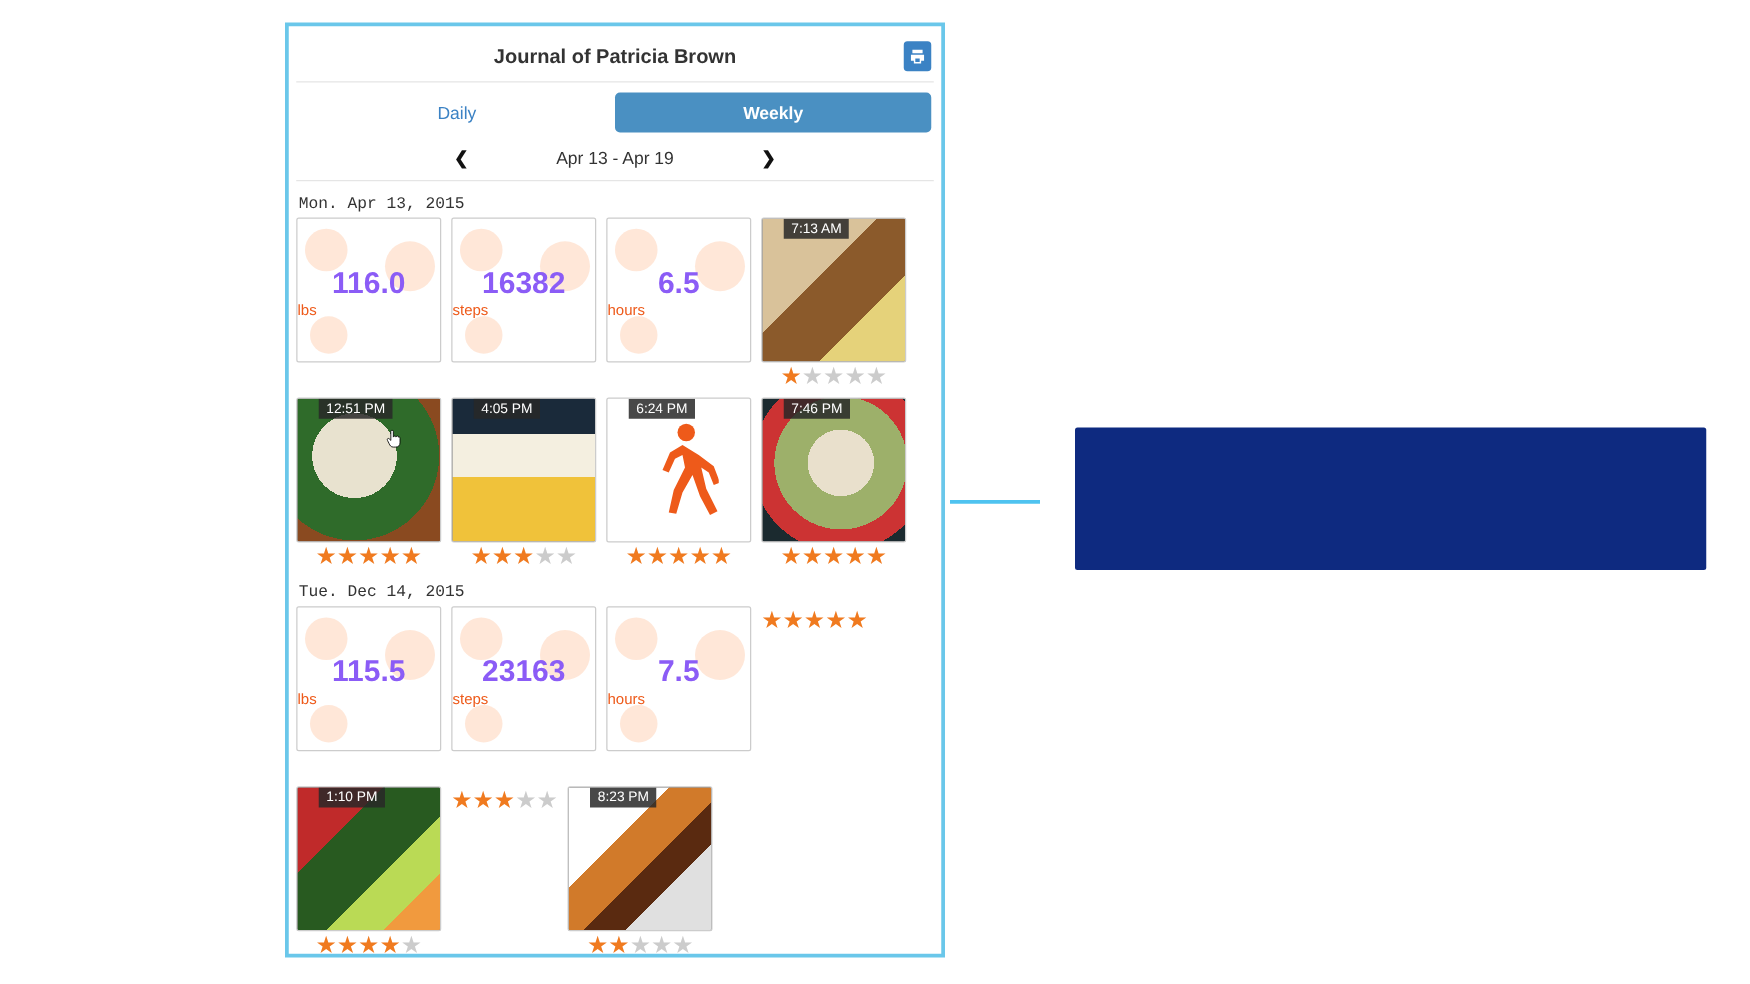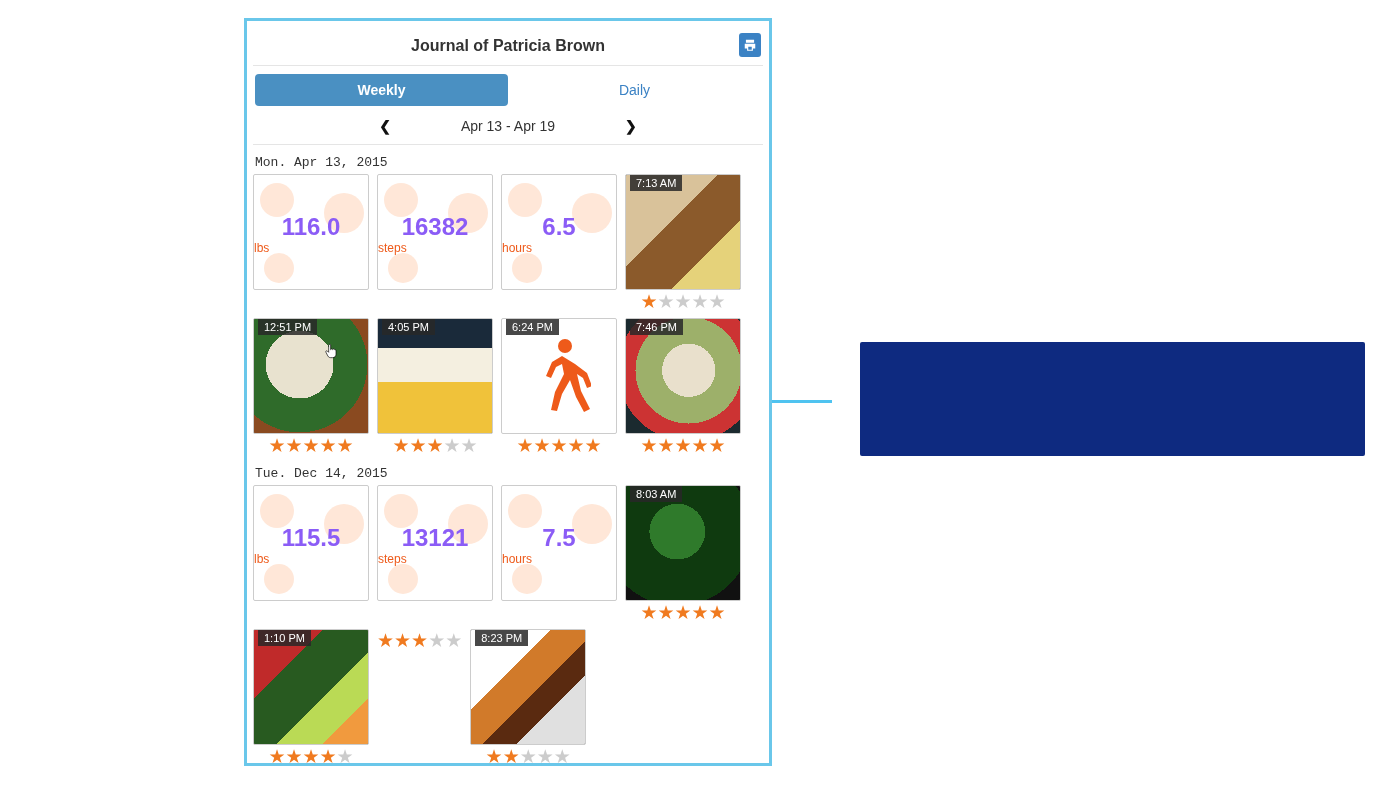--- a/index.html
+++ b/index.html
@@ -1,19 +1,19 @@
 <!DOCTYPE html>
 <html><head>
 <meta charset="utf-8">
 <style>
   html,body{margin:0;padding:0;font-family:"Helvetica Neue",Arial,sans-serif;background:#fff;color:#111;}
   .stage{width:1400px;height:787px;position:relative;}
   .callout-line{position:absolute;top:400px;left:760px;width:72px;height:3px;background:#4fc3f0;}
   .callout-box{position:absolute;top:342px;left:860px;width:505px;height:114px;background:#0e2a80;border-radius:2px;}
-  .phone-shell{position:absolute;top:18px;left:228px;width:528px;height:748px;border:3px solid #6ac7ea;background:#fff;box-sizing:border-box;margin-left:16px;}
+  .phone-shell{position:absolute;top:18px;left:228px;width:528px;height:748px;border:3px solid #6ac7ea;background:#fff;box-sizing:border-box;}
   .phone-inner{padding:6px 6px 0 6px;height:100%;box-sizing:border-box;overflow:hidden;}
   .titlebar{display:flex;align-items:center;justify-content:center;position:relative;border-bottom:1px solid #e5e5e5;height:38px;font-size:16px;font-weight:600;color:#333;}
   .print-btn{position:absolute;right:2px;top:6px;width:22px;height:24px;background:#3b82c4;border-radius:3px;display:flex;align-items:center;justify-content:center;cursor:pointer;}
   .print-btn svg{width:14px;height:14px;fill:#fff;}
   .tabs{display:flex;padding:8px 2px;gap:0;}
   .tab{flex:1;text-align:center;font-size:14px;padding:8px 0;cursor:pointer;}
   .tab-daily{color:#3b82c4;}
   .tab-weekly{background:#4a90c2;color:#fff;border-radius:4px;font-weight:600;}
   .date-nav{display:flex;align-items:center;justify-content:center;gap:70px;padding:4px 0 10px 0;border-bottom:1px solid #e5e5e5;position:relative;}
   .nav-arrow{font-size:14px;color:#111;cursor:pointer;font-weight:900;}
@@ -23,21 +23,21 @@
   .tile{width:116px;height:116px;border:1px solid #ccc;border-radius:2px;position:relative;overflow:hidden;background:#fff;box-sizing:border-box;cursor:pointer;}
   .cursor-icon{position:absolute;top:22px;left:70px;width:16px;height:20px;}
   .metric-tile .big{position:absolute;width:100%;top:38px;left:0;text-align:center;font-size:24px;font-weight:700;color:#8b5cf6;}
   .metric-tile .unit{position:absolute;width:100%;top:66px;left:0;font-size:12px;color:#ee5a1a;}
   .metric-tile .bubble{position:absolute;border-radius:50%;background:rgba(255,160,100,.25);}
   .metric-tile .b1{width:34px;height:34px;top:8px;left:6px;}
   .metric-tile .b2{width:40px;height:40px;top:18px;right:4px;}
   .metric-tile .b3{width:30px;height:30px;bottom:6px;left:10px;}
   .photo-tile{background:#777;}
   .photo-tile .img{position:absolute;inset:0;}
-  .timestamp{position:absolute;top:0;left:4px;background:rgba(40,40,40,.85);color:#fff;font-size:11px;padding:2px 6px;}
+  .timestamp{position:absolute;top:0;left:17px;background:rgba(40,40,40,.85);color:#fff;font-size:11px;padding:2px 6px;}
   .stars{height:20px;display:flex;justify-content:center;gap:0;margin-top:2px;}
   .tile-block{display:flex;flex-direction:column;align-items:center;}
   .star{font-size:19px;line-height:19px;color:#ccc;}
   .star.on{color:#f07a1f;}
   .activity-tile{display:flex;align-items:center;justify-content:center;}
   .activity-tile svg{width:64px;height:80px;}
   
   .g-a{background:linear-gradient(135deg,#d9c29a 0 40%,#8b5a2b 40% 70%,#e5d27a 70% 100%);}
   .g-b{background:radial-gradient(circle at 40% 40%,#e8e2cf 0 35%,#2f6b2a 35% 70%,#8a4a20 70% 100%);}
   .g-c{background:linear-gradient(180deg,#1a2a3a 0 25%,#f4efe0 25% 55%,#f0c23a 55% 100%);}
@@ -60,22 +60,22 @@
       <div class="titlebar">
         <span>Journal of Patricia Brown</span>
         <div class="print-btn">
           <svg viewBox="0 0 24 24">
               <path d="M19 8H5V3h14v5zm2 2H3v8h4v4h10v-4h4v-8zm-6 10H9v-5h6v5z"></path>
             </svg>
         </div>
       </div>
 
       <div class="tabs">
+        <div class="tab tab-daily">Daily</div>
         <div class="tab tab-weekly">Weekly</div>
-        <div class="tab tab-daily">Daily</div>
       </div>
 
       <div class="date-nav">
         <span class="nav-arrow">❮</span>
         <span class="date-range">Apr 13 - Apr 19</span>
         <span class="nav-arrow">❯</span>
       </div>
 
       <div id="days-container">
           <div class="day-label">Mon. Apr 13, 2015</div>
@@ -194,40 +194,36 @@
                 <div class="big">115.5</div>
                 <div class="unit">lbs</div>
               </div>
               <div class="stars" style="visibility: hidden;">★</div>
             </div>
             <div class="tile-block">
               <div class="tile metric-tile">
                 <div class="bubble b1"></div>
                 <div class="bubble b2"></div>
                 <div class="bubble b3"></div>
-                <div class="big">13121</div>
+                <div class="big">23163</div>
                 <div class="unit">steps</div>
               </div>
               <div class="stars" style="visibility: hidden;">★</div>
             </div>
             <div class="tile-block">
               <div class="tile metric-tile">
                 <div class="bubble b1"></div>
                 <div class="bubble b2"></div>
                 <div class="bubble b3"></div>
                 <div class="big">7.5</div>
                 <div class="unit">hours</div>
               </div>
               <div class="stars" style="visibility: hidden;">★</div>
             </div>
             <div class="tile-block">
-              <div class="tile photo-tile">
-                <div class="img g-e"></div>
-                <div class="timestamp">8:03 AM</div>
-              </div>
               <div class="stars">
                 <span class="star on">★</span>
                 <span class="star on">★</span>
                 <span class="star on">★</span>
                 <span class="star on">★</span>
                 <span class="star on">★</span>
               </div>
             </div>
           </div>
           <div class="row">

